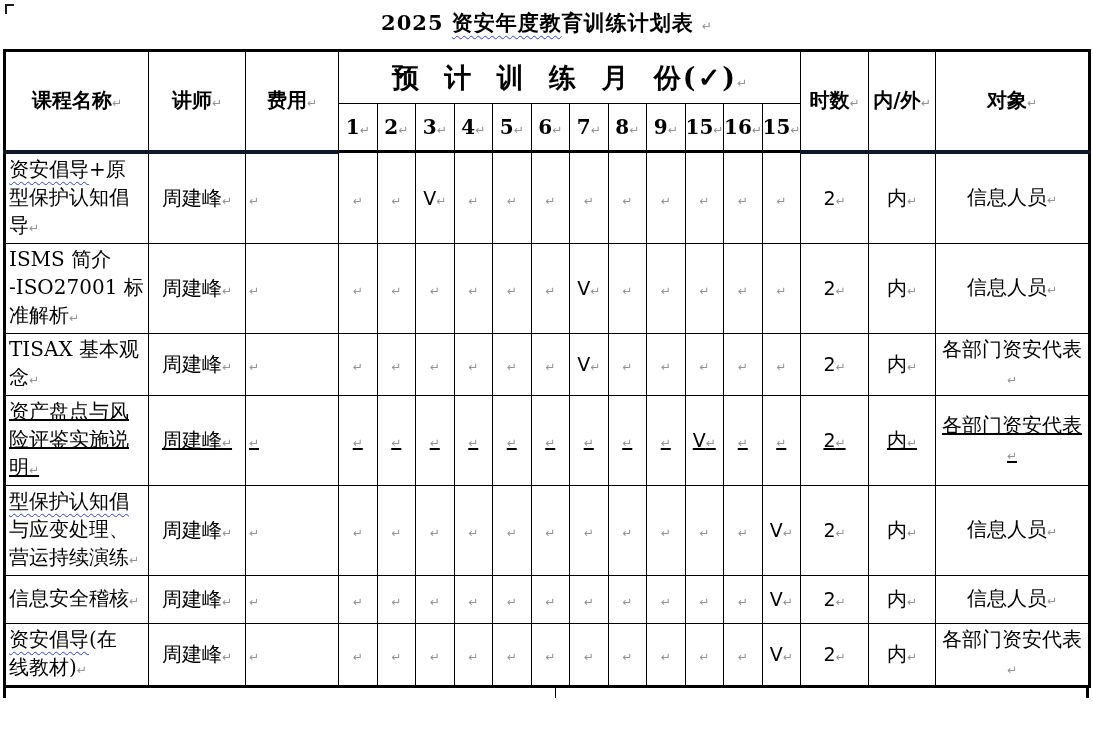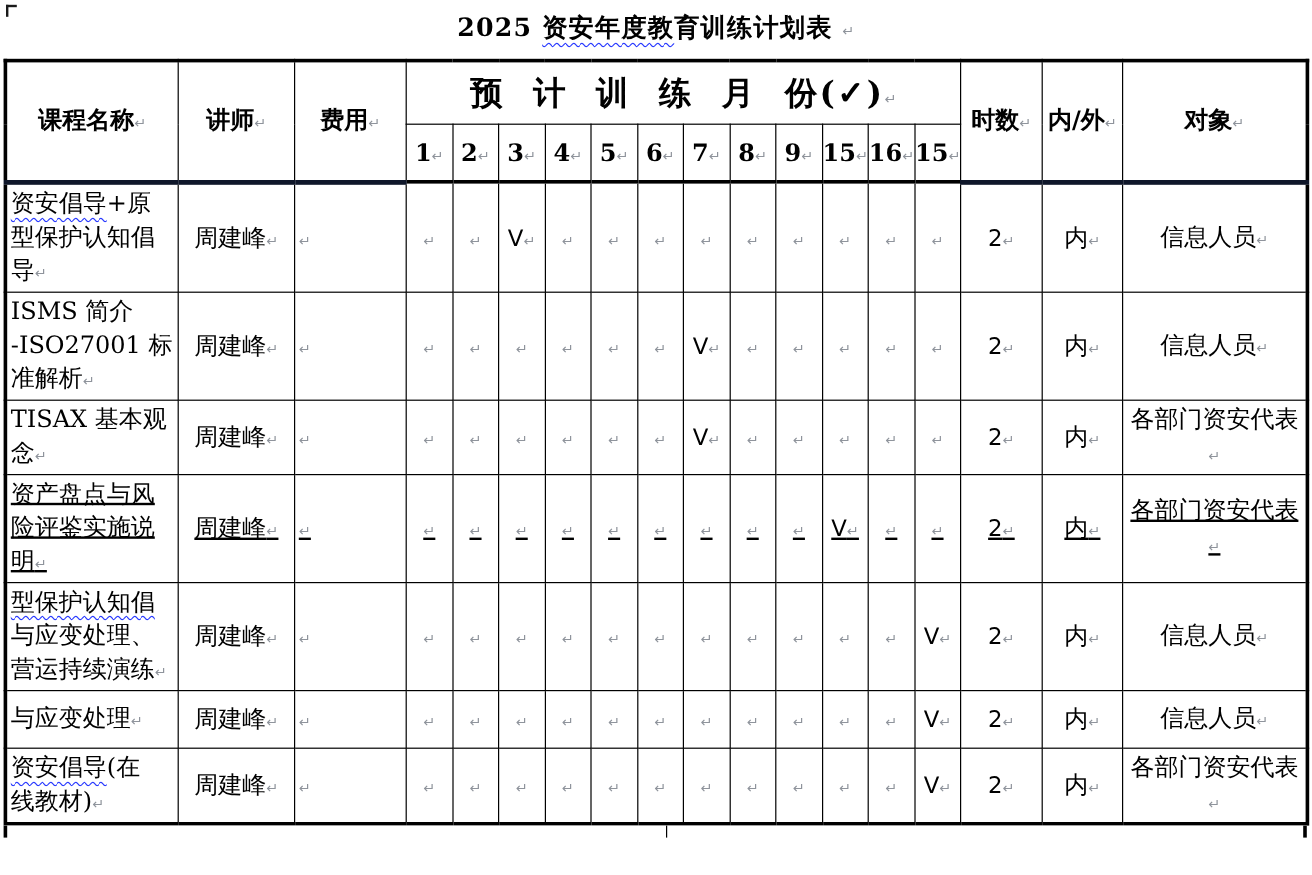--- a/index.html
+++ b/index.html
@@ -230,21 +230,21 @@
         <td><span class="pil">↵</span></td>
         <td><span class="pil">↵</span></td>
         <td><span class="pil">↵</span></td>
         <td><span class="pil">↵</span></td>
         <td><span class="chk">V</span><span class="pil">↵</span></td>
         <td><span class="numv">2</span><span class="pil">↵</span></td>
         <td><span>内</span><span class="pil">↵</span></td>
         <td class="aud"><span>信息人员</span><span class="pil">↵</span></td>
       </tr>
       <tr style="height: 48px;">
-        <td class="course"><span>与应变处理</span><span class="pil">↵</span></td>
+        <td class="course"><span>信息安全稽核</span><span class="pil">↵</span></td>
         <td><span>周建峰</span><span class="pil">↵</span></td>
         <td class="fee"><span class="pil">↵</span></td>
         <td><span class="pil">↵</span></td>
         <td><span class="pil">↵</span></td>
         <td><span class="pil">↵</span></td>
         <td><span class="pil">↵</span></td>
         <td><span class="pil">↵</span></td>
         <td><span class="pil">↵</span></td>
         <td><span class="pil">↵</span></td>
         <td><span class="pil">↵</span></td>

